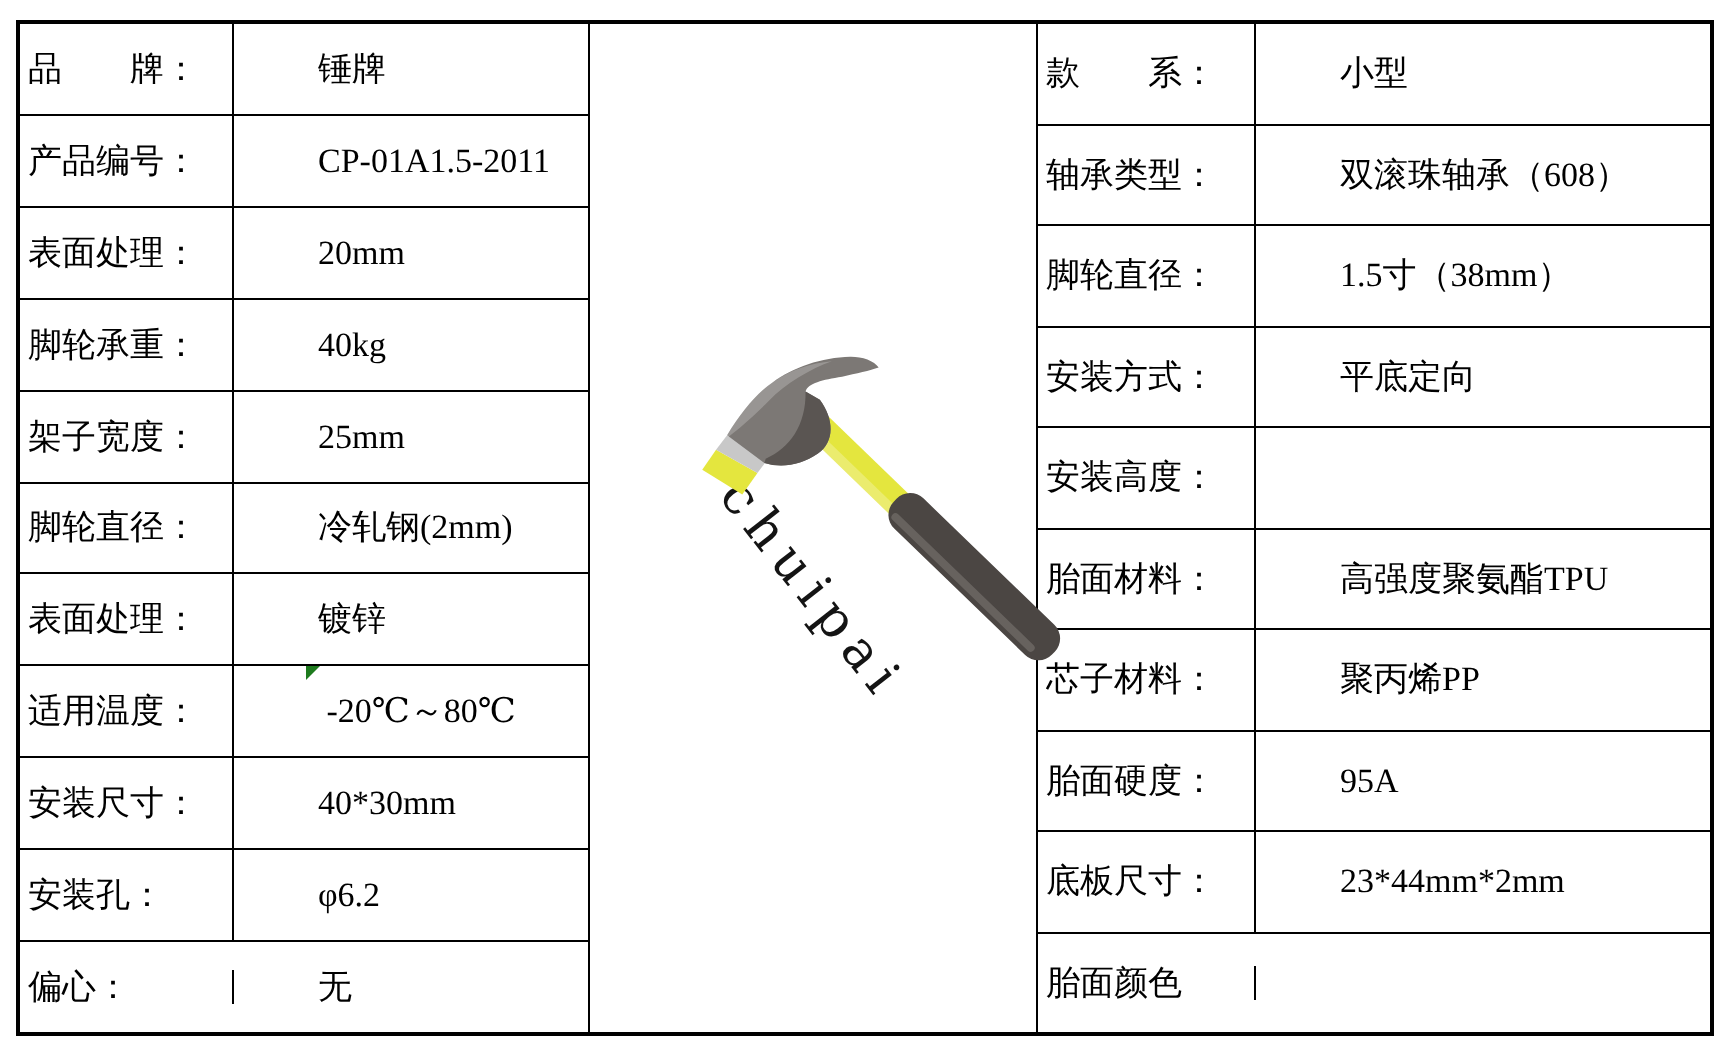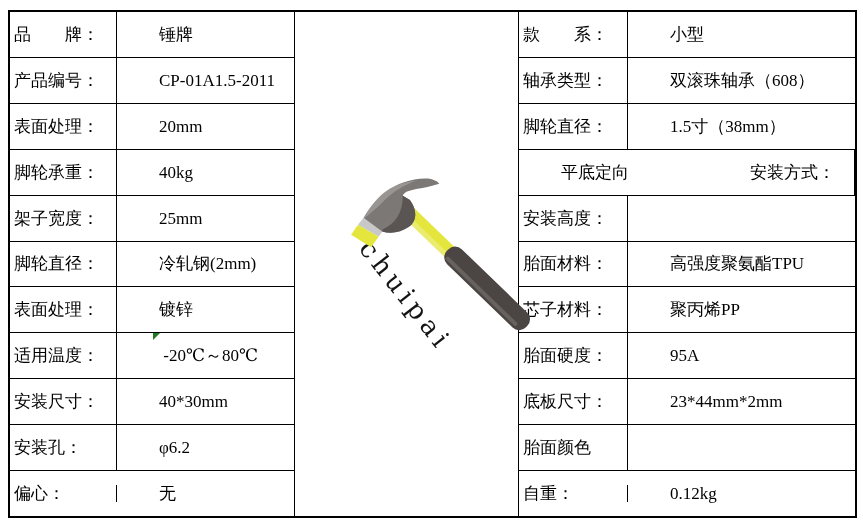--- a/index.html
+++ b/index.html
@@ -122,22 +122,22 @@
     </div>
     <div class="spec-row">
       <div class="cell label-cell">轴承类型：</div>
       <div class="cell value-cell">双滚珠轴承（608）</div>
     </div>
     <div class="spec-row">
       <div class="cell label-cell">脚轮直径：</div>
       <div class="cell value-cell">1.5寸（38mm）</div>
     </div>
     <div class="spec-row">
+      <div class="cell label-cell">安装方式：</div>
       <div class="cell value-cell">平底定向</div>
-      <div class="cell label-cell">安装方式：</div>
     </div>
     <div class="spec-row">
       <div class="cell label-cell">安装高度：</div>
     </div>
     <div class="spec-row">
       <div class="cell label-cell">胎面材料：</div>
       <div class="cell value-cell">高强度聚氨酯TPU</div>
     </div>
     <div class="spec-row">
       <div class="cell label-cell">芯子材料：</div>
@@ -147,19 +147,15 @@
       <div class="cell label-cell">胎面硬度：</div>
       <div class="cell value-cell">95A</div>
     </div>
     <div class="spec-row">
       <div class="cell label-cell">底板尺寸：</div>
       <div class="cell value-cell">23*44mm*2mm</div>
     </div>
     <div class="spec-row">
       <div class="cell label-cell">胎面颜色</div>
     </div>
-    <div class="spec-row">
-      <div class="cell label-cell">自重：</div>
-      <div class="cell value-cell">0.12kg</div>
-    </div>
   </div>
 
 </div>
 
 </body></html>

